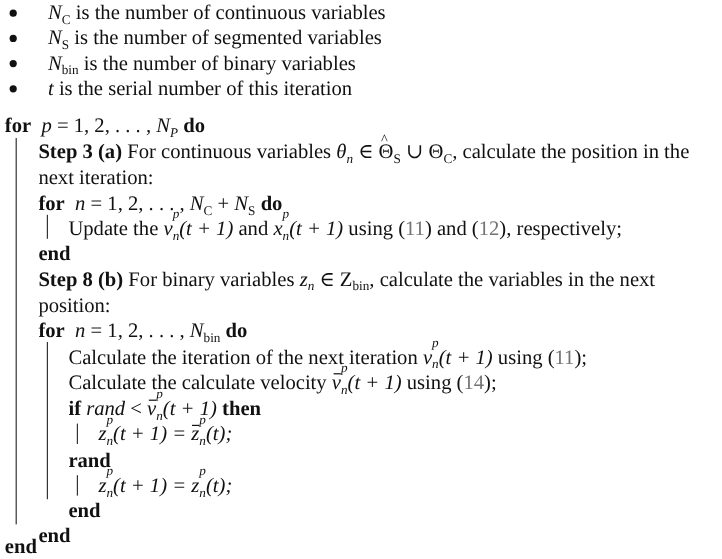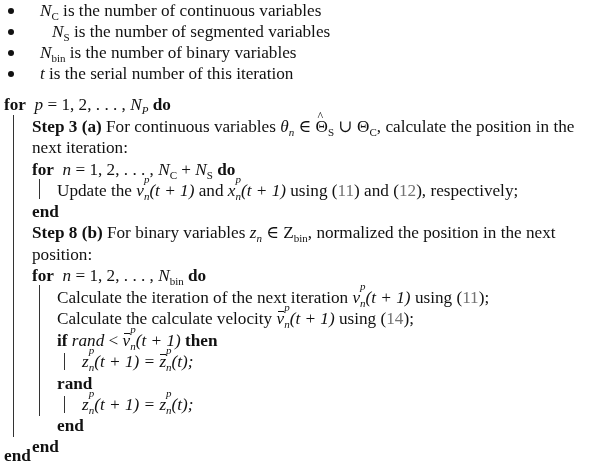--- a/index.html
+++ b/index.html
@@ -30,21 +30,21 @@
 </style>
 </head>
 <body>
 
 <div>
   <span class="bullet" style="top:8px"></span>
   <div class="line" style="top:0px;left:40px">
     <span class="m">N</span><sub class="rm">C</sub><span> is the number of continuous variables</span>
   </div>
   <span class="bullet" style="top:29px"></span>
-  <div class="line" style="top:21px;left:52px">
+  <div class="line" style="top:21px;left:40px">
     <span class="m">N</span><sub class="rm">S</sub><span> is the number of segmented variables</span>
   </div>
   <span class="bullet" style="top:50px"></span>
   <div class="line" style="top:42px;left:40px">
     <span class="m">N</span><sub class="rm">bin</sub><span> is the number of binary variables</span>
   </div>
   <span class="bullet" style="top:71px"></span>
   <div class="line" style="top:63px;left:40px">
     <span class="m">t</span><span> is the serial number of this iteration</span>
   </div>
@@ -75,21 +75,21 @@
     <span class="kw">do</span>
   </div>
 
   <div class="line" style="top:180px;left:57px">
     <span>Update the </span><span class="m">v</span><span class="ss"><span class="sp">p</span><span class="sb">n</span></span><span class="m">(t + 1)</span><span> and </span><span class="m">x</span><span class="ss"><span class="sp">p</span><span class="sb">n</span></span><span class="m">(t + 1)</span><span> using (</span><span class="ref">11</span><span>) and (</span><span class="ref">12</span><span>), respectively;</span>
   </div>
 
   <div class="line kw" style="top:201px;left:32px">end</div>
 
   <div class="line" style="top:222px;left:32px">
-    <span class="kw">Step 8 (b)</span><span> For binary variables </span><span class="m">z</span><sub class="m">n</sub><span> ∈ </span><span>Z</span><sub>bin</sub><span>, normalized the position in the next</span>
+    <span class="kw">Step 8 (b)</span><span> For binary variables </span><span class="m">z</span><sub class="m">n</sub><span> ∈ </span><span>Z</span><sub>bin</sub><span>, calculate the variables in the next</span>
   </div>
   <div class="line" style="top:244px;left:32px">position:</div>
 
   <div class="line" style="top:265px;left:32px">
     <span class="kw">for</span>&nbsp;
     <span class="m">n</span><span> = 1, 2, . . . , </span><span class="m">N</span><sub>bin</sub>
     <span class="kw">do</span>
   </div>
 
   <div class="line" style="top:287px;left:57px">

